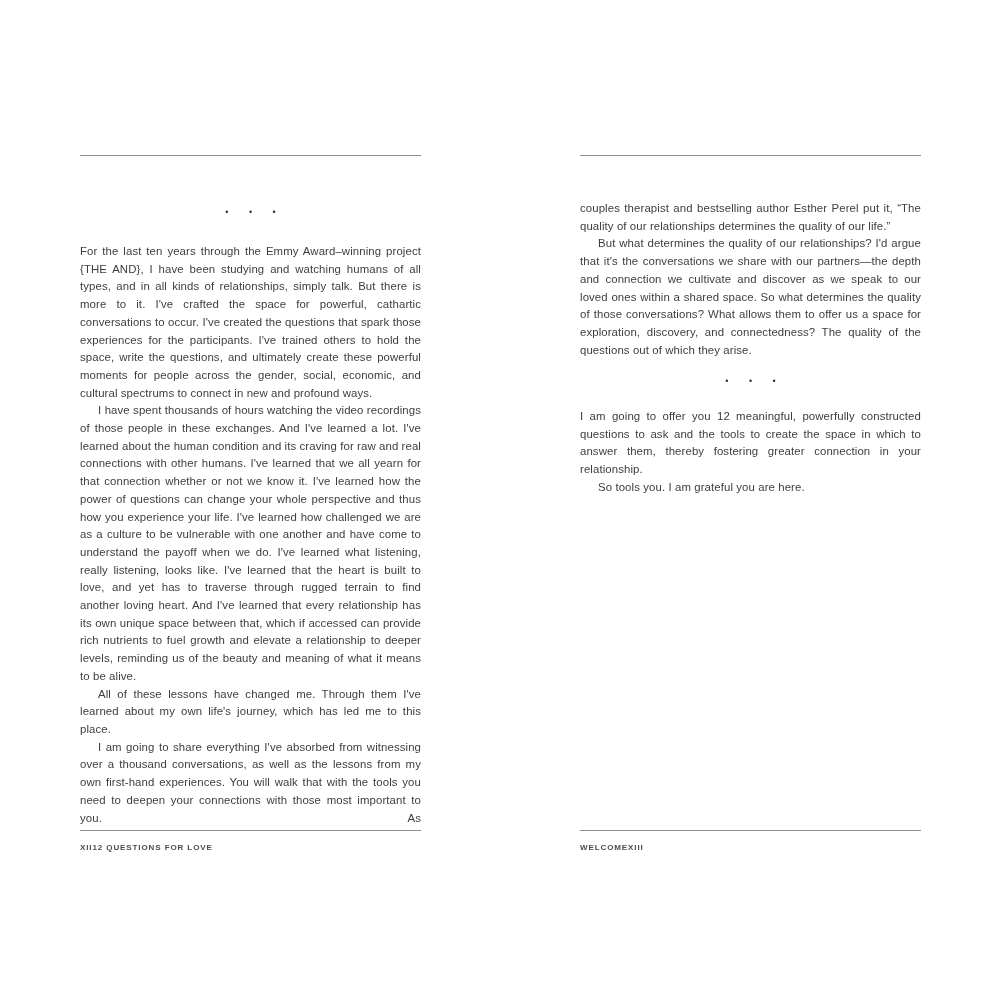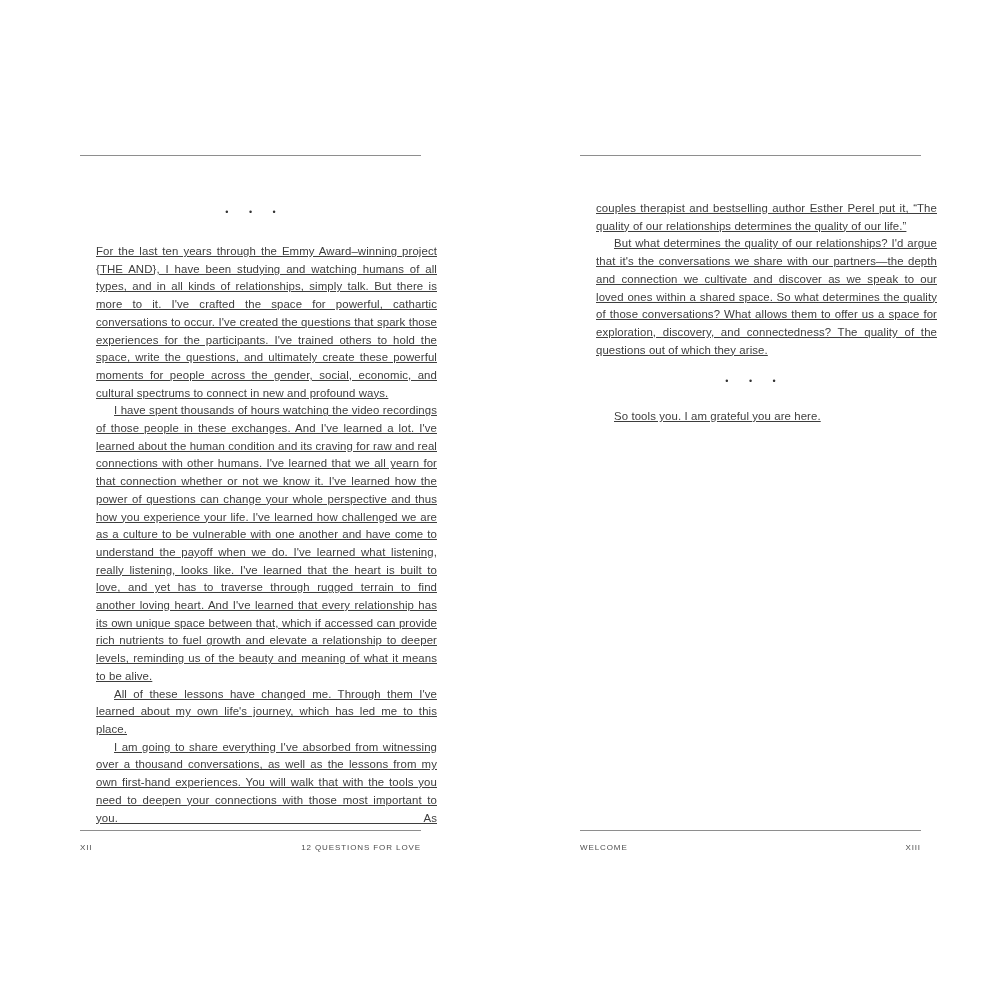--- a/index.html
+++ b/index.html
@@ -43,52 +43,52 @@
     line-height: 9px;
     letter-spacing: 9px;
     text-indent: 9px; 
     color: #333333;
   }
   #left-ornament  { top: 208px; }
   #right-ornament { top: 377px; }
 
   .text-block {
     position: absolute;
-    left: 16px;
+    left: 0;
     width: 341px;
     font-size: 11.4px;
     line-height: 17.7px;
     letter-spacing: 0.1px;
     text-align: justify;
     color: #3d3d3d;
-    text-decoration: underline;
   }
   #left-text       { top: 243px; }
   #right-text-top  { top: 200px; }
   #right-text-bottom { top: 408px; }
 
   .text-block p {
     margin: 0;
     padding: 0;
   }
   .indent { text-indent: 18px; }
   .justify-last { text-align-last: justify; }
 
   .footer {
     position: absolute;
     left: 0;
     top: 843px;
     width: 341px;
     display: flex;
-    justify-content: space-between;
+    justify-content: flex-start;
     font-size: 8px;
     line-height: 10px;
     letter-spacing: 0.9px;
     color: #4c4c4c;
     text-transform: uppercase;
+    font-weight: bold;
   }
 </style>
 </head>
 <body>
 
 <div class="page" id="left-page">
   <div class="rule rule-top"></div>
 
   <div class="ornament" id="left-ornament">• • •</div>
 
@@ -111,20 +111,21 @@
   <div class="rule rule-top"></div>
 
   <div class="text-block" id="right-text-top">
     <p>couples therapist and bestselling author Esther Perel put it, “The quality of our relationships determines the quality of our life.”</p>
     <p class="indent">But what determines the quality of our relationships? I'd argue that it's the conversations we share with our partners—the depth and connection we cultivate and discover as we speak to our loved ones within a shared space. So what determines the quality of those conversations? What allows them to offer us a space for exploration, discovery, and connectedness? The quality of the questions out of which they arise.</p>
   </div>
 
   <div class="ornament" id="right-ornament">• • •</div>
 
   <div class="text-block" id="right-text-bottom">
+    <p>I am going to offer you 12 meaningful, powerfully constructed questions to ask and the tools to create the space in which to answer them, thereby fostering greater connection in your relationship.</p>
     <p class="indent">So tools you. I am grateful you are here.</p>
   </div>
 
   <div class="rule rule-bottom"></div>
 
   <div class="footer">
     <span>WELCOME</span>
     <span>XIII</span>
   </div>
 </div>

